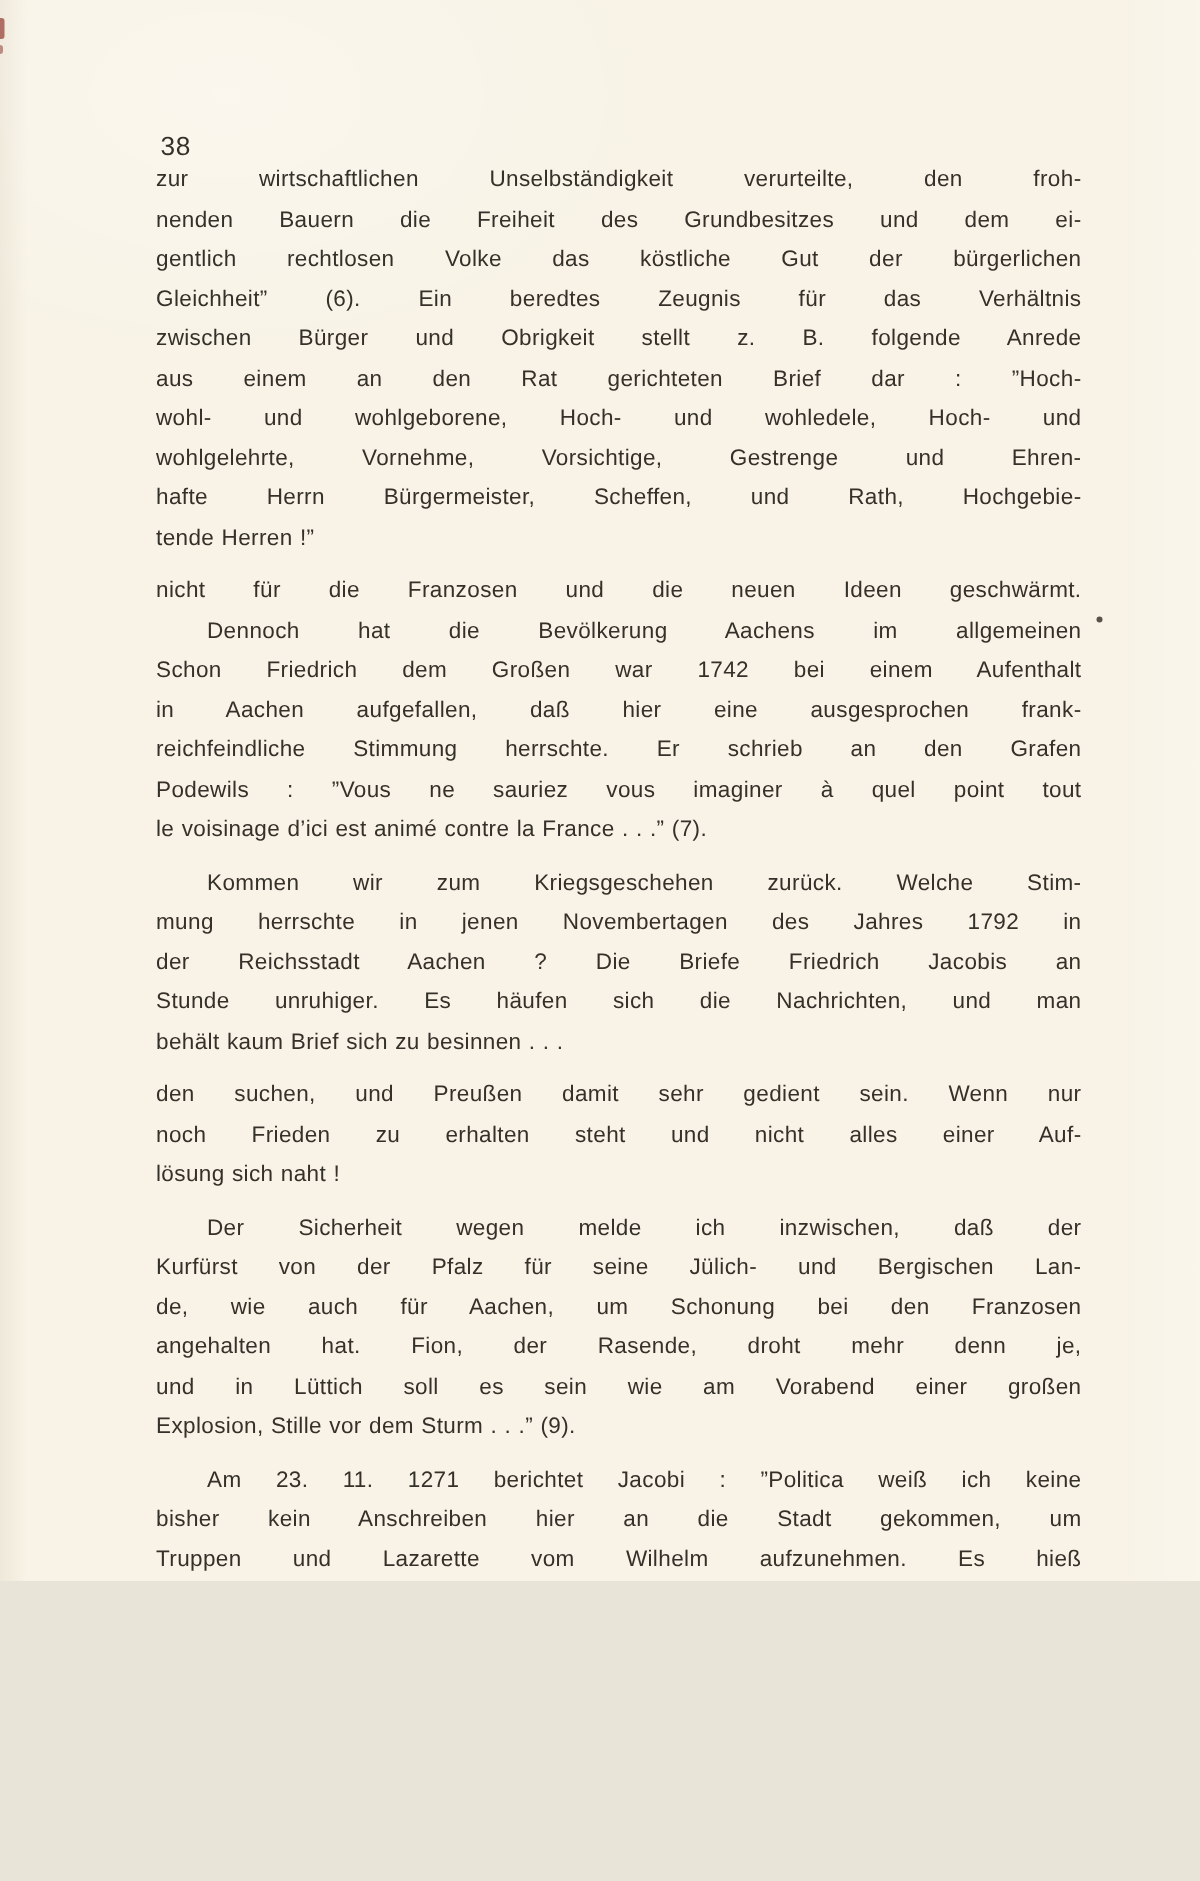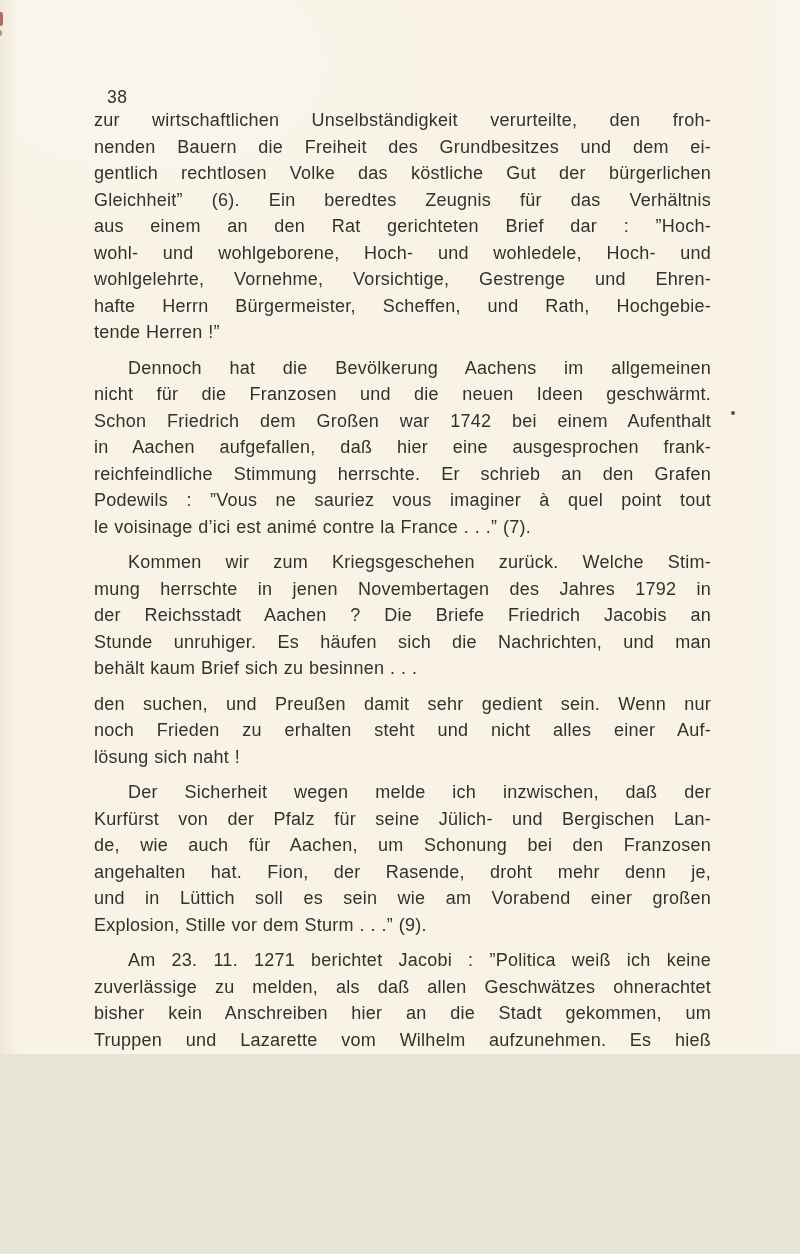--- a/index.html
+++ b/index.html
@@ -32,23 +32,23 @@
   }
   .page-number {
     position: absolute;
     left: 107px; top: 86px;
     font-size: 17.5px;
     line-height: 22px;
     letter-spacing: 0.5px;
   }
   .text-block {
     position: absolute;
-    left: 94px; top: 107px;
+    left: 104px; top: 107px;
     width: 617px;
-    font-size: 18px;
+    font-size: 15px;
     line-height: 26.5px;
     letter-spacing: 0.25px;
     word-spacing: 0.5px;
   }
   .para { margin-top: 9px; }
   .para:first-child { margin-top: 0; }
   .line {
     text-align: justify;
     text-align-last: justify;
     white-space: normal;
@@ -103,29 +103,30 @@
   <div class="edge-mark m2"></div>
 
   <div class="page-number">38</div>
 
   <div class="text-block">
       <div class="para">
         <div class="line">zur wirtschaftlichen Unselbständigkeit verurteilte, den froh-</div>
         <div class="line">nenden Bauern die Freiheit des Grundbesitzes und dem ei-</div>
         <div class="line">gentlich rechtlosen Volke das köstliche Gut der bürgerlichen</div>
         <div class="line">Gleichheit” (6). Ein beredtes Zeugnis für das Verhältnis</div>
+        <div class="line">zwischen Bürger und Obrigkeit stellt z. B. folgende Anrede</div>
         <div class="line">aus einem an den Rat gerichteten Brief dar : ”Hoch-</div>
         <div class="line">wohl- und wohlgeborene, Hoch- und wohledele, Hoch- und</div>
         <div class="line">wohlgelehrte, Vornehme, Vorsichtige, Gestrenge und Ehren-</div>
         <div class="line">hafte Herrn Bürgermeister, Scheffen, und Rath, Hochgebie-</div>
         <div class="line endline">tende Herren !”</div>
       </div>
       <div class="para">
+        <div class="line">nicht für die Franzosen und die neuen Ideen geschwärmt.</div>
         <div class="line indent">Dennoch hat die Bevölkerung Aachens im allgemeinen</div>
-        <div class="line">nicht für die Franzosen und die neuen Ideen geschwärmt.</div>
         <div class="line">Schon Friedrich dem Großen war 1742 bei einem Aufenthalt</div>
         <div class="line">in Aachen aufgefallen, daß hier eine ausgesprochen frank-</div>
         <div class="line">reichfeindliche Stimmung herrschte. Er schrieb an den Grafen</div>
         <div class="line">Podewils : ”Vous ne sauriez vous imaginer à quel point tout</div>
         <div class="line endline">le voisinage d’ici est animé contre la France . . .” (7).</div>
       </div>
       <div class="para">
         <div class="line indent">Kommen wir zum Kriegsgeschehen zurück. Welche Stim-</div>
         <div class="line">mung herrschte in jenen Novembertagen des Jahres 1792 in</div>
         <div class="line">der Reichsstadt Aachen ? Die Briefe Friedrich Jacobis an</div>
@@ -140,21 +141,20 @@
       <div class="para">
         <div class="line indent">Der Sicherheit wegen melde ich inzwischen, daß der</div>
         <div class="line">Kurfürst von der Pfalz für seine Jülich- und Bergischen Lan-</div>
         <div class="line">de, wie auch für Aachen, um Schonung bei den Franzosen</div>
         <div class="line">angehalten hat. Fion, der Rasende, droht mehr denn je,</div>
         <div class="line">und in Lüttich soll es sein wie am Vorabend einer großen</div>
         <div class="line endline">Explosion, Stille vor dem Sturm . . .” (9).</div>
       </div>
       <div class="para">
         <div class="line indent">Am 23. 11. 1271 berichtet Jacobi : ”Politica weiß ich keine</div>
-        <div class="line">zuverlässige zu melden, als daß allen Geschwätzes ohnerachtet</div>
         <div class="line">bisher kein Anschreiben hier an die Stadt gekommen, um</div>
         <div class="line">Truppen und Lazarette vom Wilhelm aufzunehmen. Es hieß</div>
       </div>
     </div>
 
   <div class="ghost ghost-mirrored">einem unsinnig gewordenen Zunftwesen, das die große Masse</div>
 
   <div class="ghost ghost-plain">starken kaiserlichen Heere unter dem Befehl der</div>
 
   <div class="ink-dot"></div>

